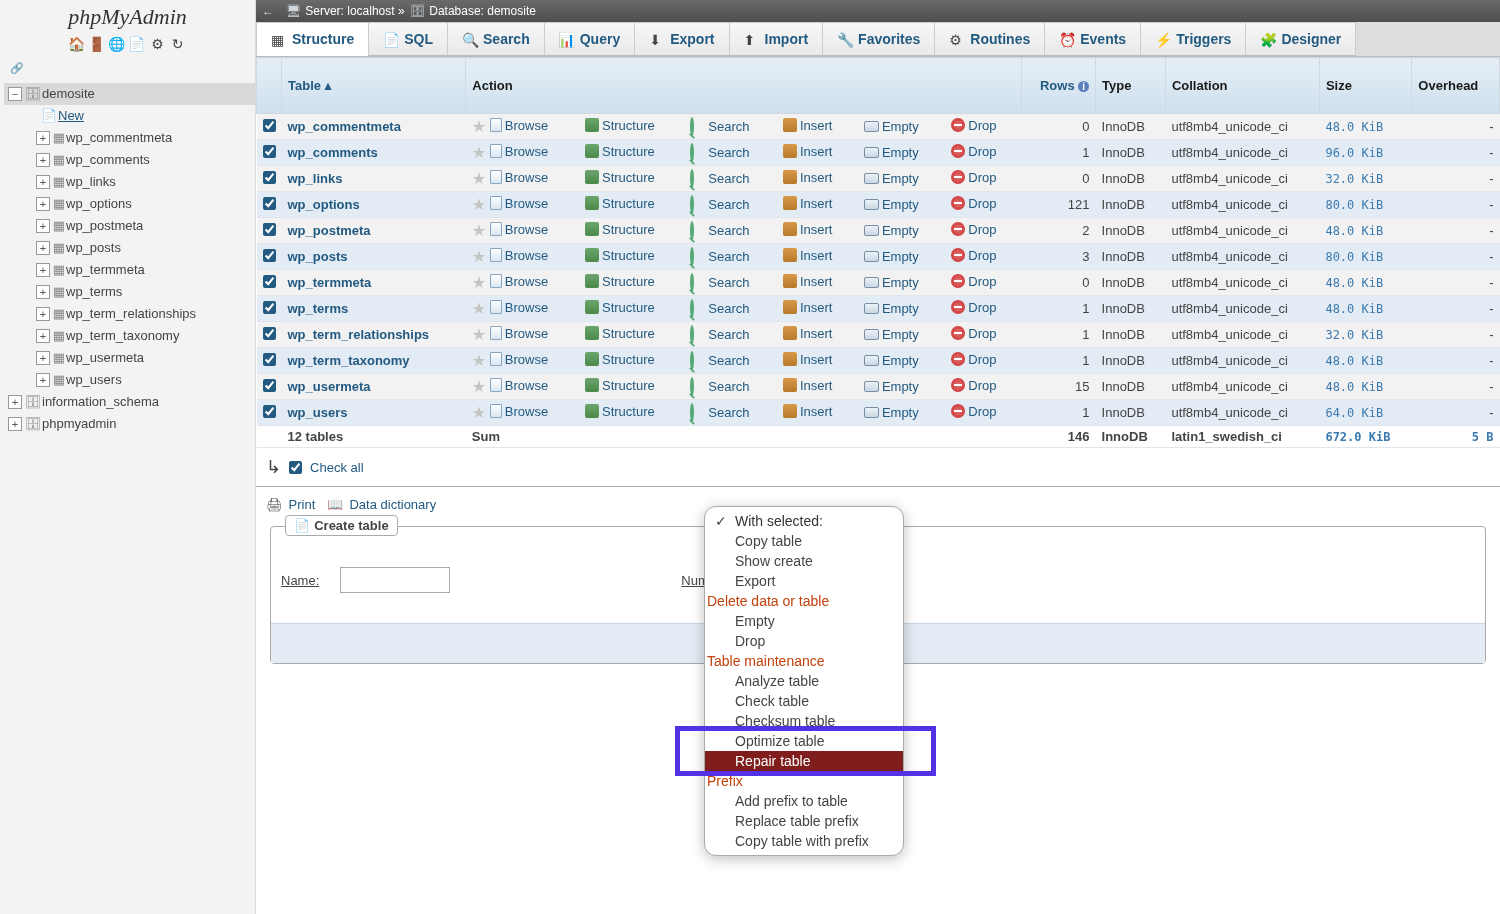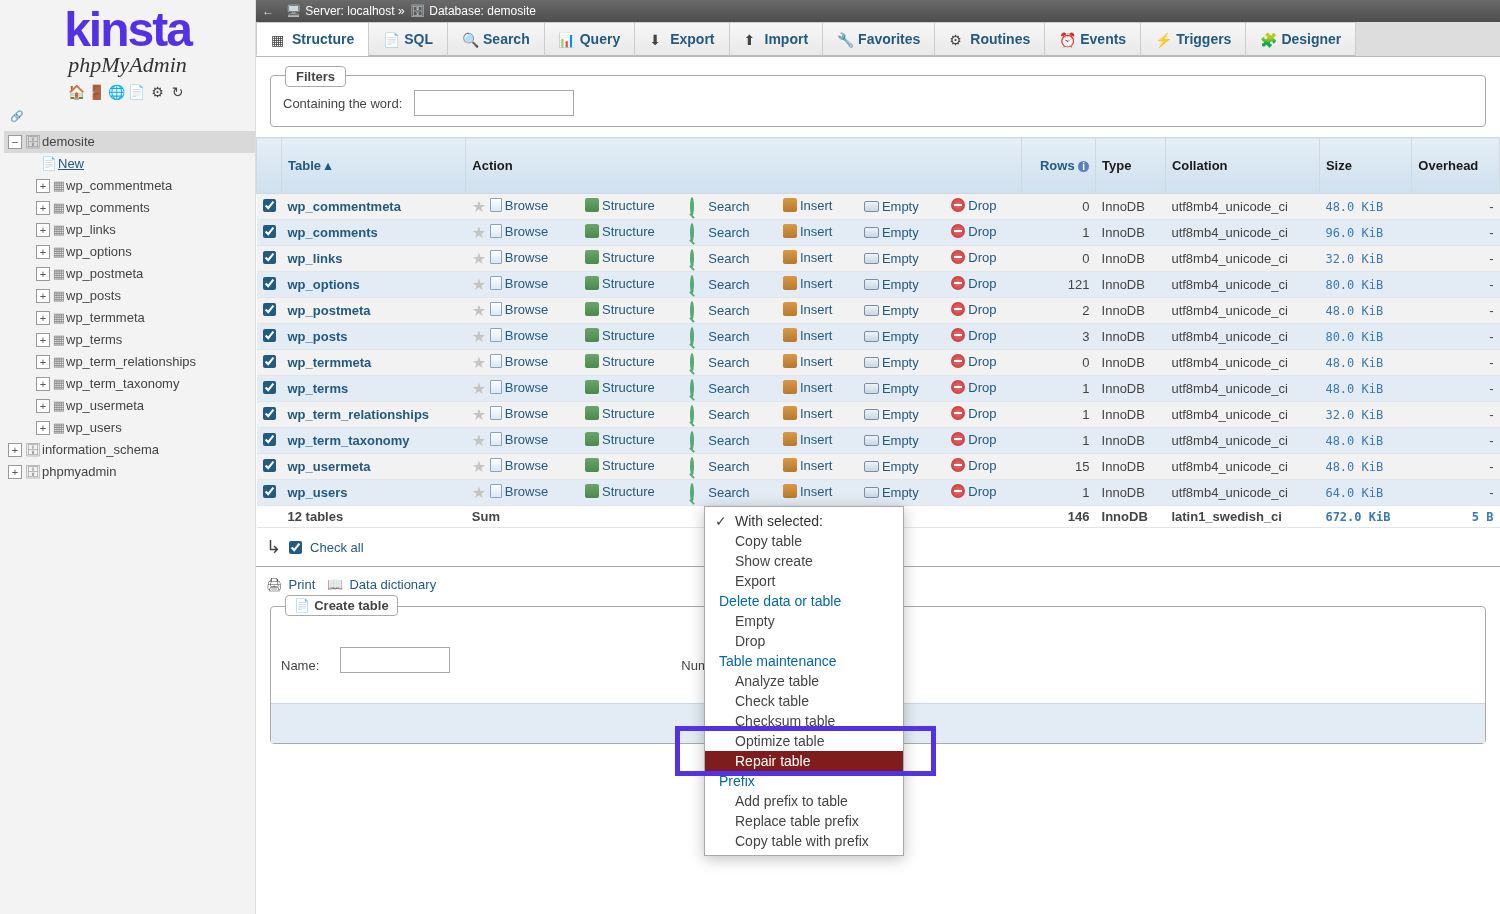--- a/index.html
+++ b/index.html
@@ -73,44 +73,43 @@
 .ic-empty { width:15px; height:11px; border:1px solid #7a8fa5; border-radius:2px; background:linear-gradient(#eef3f8,#c9d7e4); }
 .ic-drop  { width:14px; height:14px; border-radius:50%; background:radial-gradient(#e57373,#c62828); position:relative; }
 .ic-drop::before { content:""; position:absolute; left:3px; right:3px; top:6px; height:2px; background:#fff; }
 
 
 .checkall { display:flex; align-items:center; gap:8px; padding:8px 10px; border-bottom:1px solid #aaa; }
 .checkall .arrow { font-size:18px; color:#444; }
 .print-line { display:flex; align-items:center; gap:6px; padding:10px 10px 14px; }
 .create-box { margin:0 14px 10px; border:1px solid #aaa; border-radius:4px; padding:40px 10px 70px; position:relative; }
 .create-box legend { position:absolute; top:-12px; left:14px; background:#fff; border:1px solid #aaa; border-radius:4px; padding:2px 8px; font-weight:600; display:flex; align-items:center; gap:4px; }
-.create-box .row { display:flex; align-items:flex-end; gap:21px; }
+.create-box .row { display:flex; align-items:center; gap:21px;text-decoration:underline; }
 .create-box input { border:1px solid #aaa; height:26px; padding:0 4px; }
 .create-box .name-in { width:110px; }
 .create-box .cols-in { width:55px; }
 .create-box .bluebar { position:absolute; bottom:0; left:0; right:0; height:40px; background:#e3ecf4; border-top:1px solid #c9d7e4; }
 
 
-.dropdown { position:absolute; left:448px; top:506px; width:200px; background:#fff; border:1px solid #aaa; border-radius:0; box-shadow:0 3px 14px rgba(0,0,0,0.25); padding:4px 0; z-index:50; font-size:14px; }
+.dropdown { position:absolute; left:448px; top:506px; width:200px; background:#fff; border:1px solid #aaa; border-radius:12px; box-shadow:0 3px 14px rgba(0,0,0,0.25); padding:4px 0; z-index:50; font-size:14px; }
 .dropdown .opt { padding:2px 14px 2px 30px; position:relative; }
 .dropdown .opt.hdr { color:#333; }
 .dropdown .opt.hdr::before { content:"✓"; position:absolute; left:10px; color:#444; }
-.dropdown .opt.dis { color:#0369a1; padding-left:14px; }
+.dropdown .opt.dis { color:#c2410c; padding-left:2px; }
 .dropdown .opt.sel { background:#7f1d1d; color:#fff; }
 .highlight-box { position:absolute; left:419px; top:726px; width:261px; height:50px; border:5px solid #5332e5; z-index:60; pointer-events:none; }
 
 </style>
 </head>
 <body>
 
 <div class="layout">
 
   <div class="sidebar">
     <div class="logo-wrap">
-      <div class="logo-word">kinsta</div>
       <div class="logo-sub">phpMyAdmin</div>
     </div>
     <div class="logo-icons">
       <span>🏠</span>
       <span>🚪</span>
       <span>🌐</span>
       <span>📄</span>
       <span>⚙</span>
       <span>↻</span>
     </div>
@@ -255,27 +254,20 @@
         <div class="tab">
           <span class="ticon">⚡</span>
           <span class="lbl">Triggers</span>
         </div>
         <div class="tab">
           <span class="ticon">🧩</span>
           <span class="lbl">Designer</span>
         </div>
       </div>
 
-    <div class="filters-wrap">
-      <div class="filters-box">
-        <legend>Filters</legend>
-        <label>Containing the word:</label>
-        <input type="text" style="">
-      </div>
-    </div>
 
     <table class="tbl">
       <thead>
         <tr>
           <th style="width:22px"></th>
           <th><span>Table</span> <span>▴</span></th>
           <th class="dark" colspan="6">Action</th>
           <th class="num"><span>Rows</span> <span style="color:#fff;background:#5a7fbd;border-radius:50%;font-size:10px;padding:0 4px;">i</span></th>
           <th class="dark">Type</th>
           <th class="dark">Collation</th>

